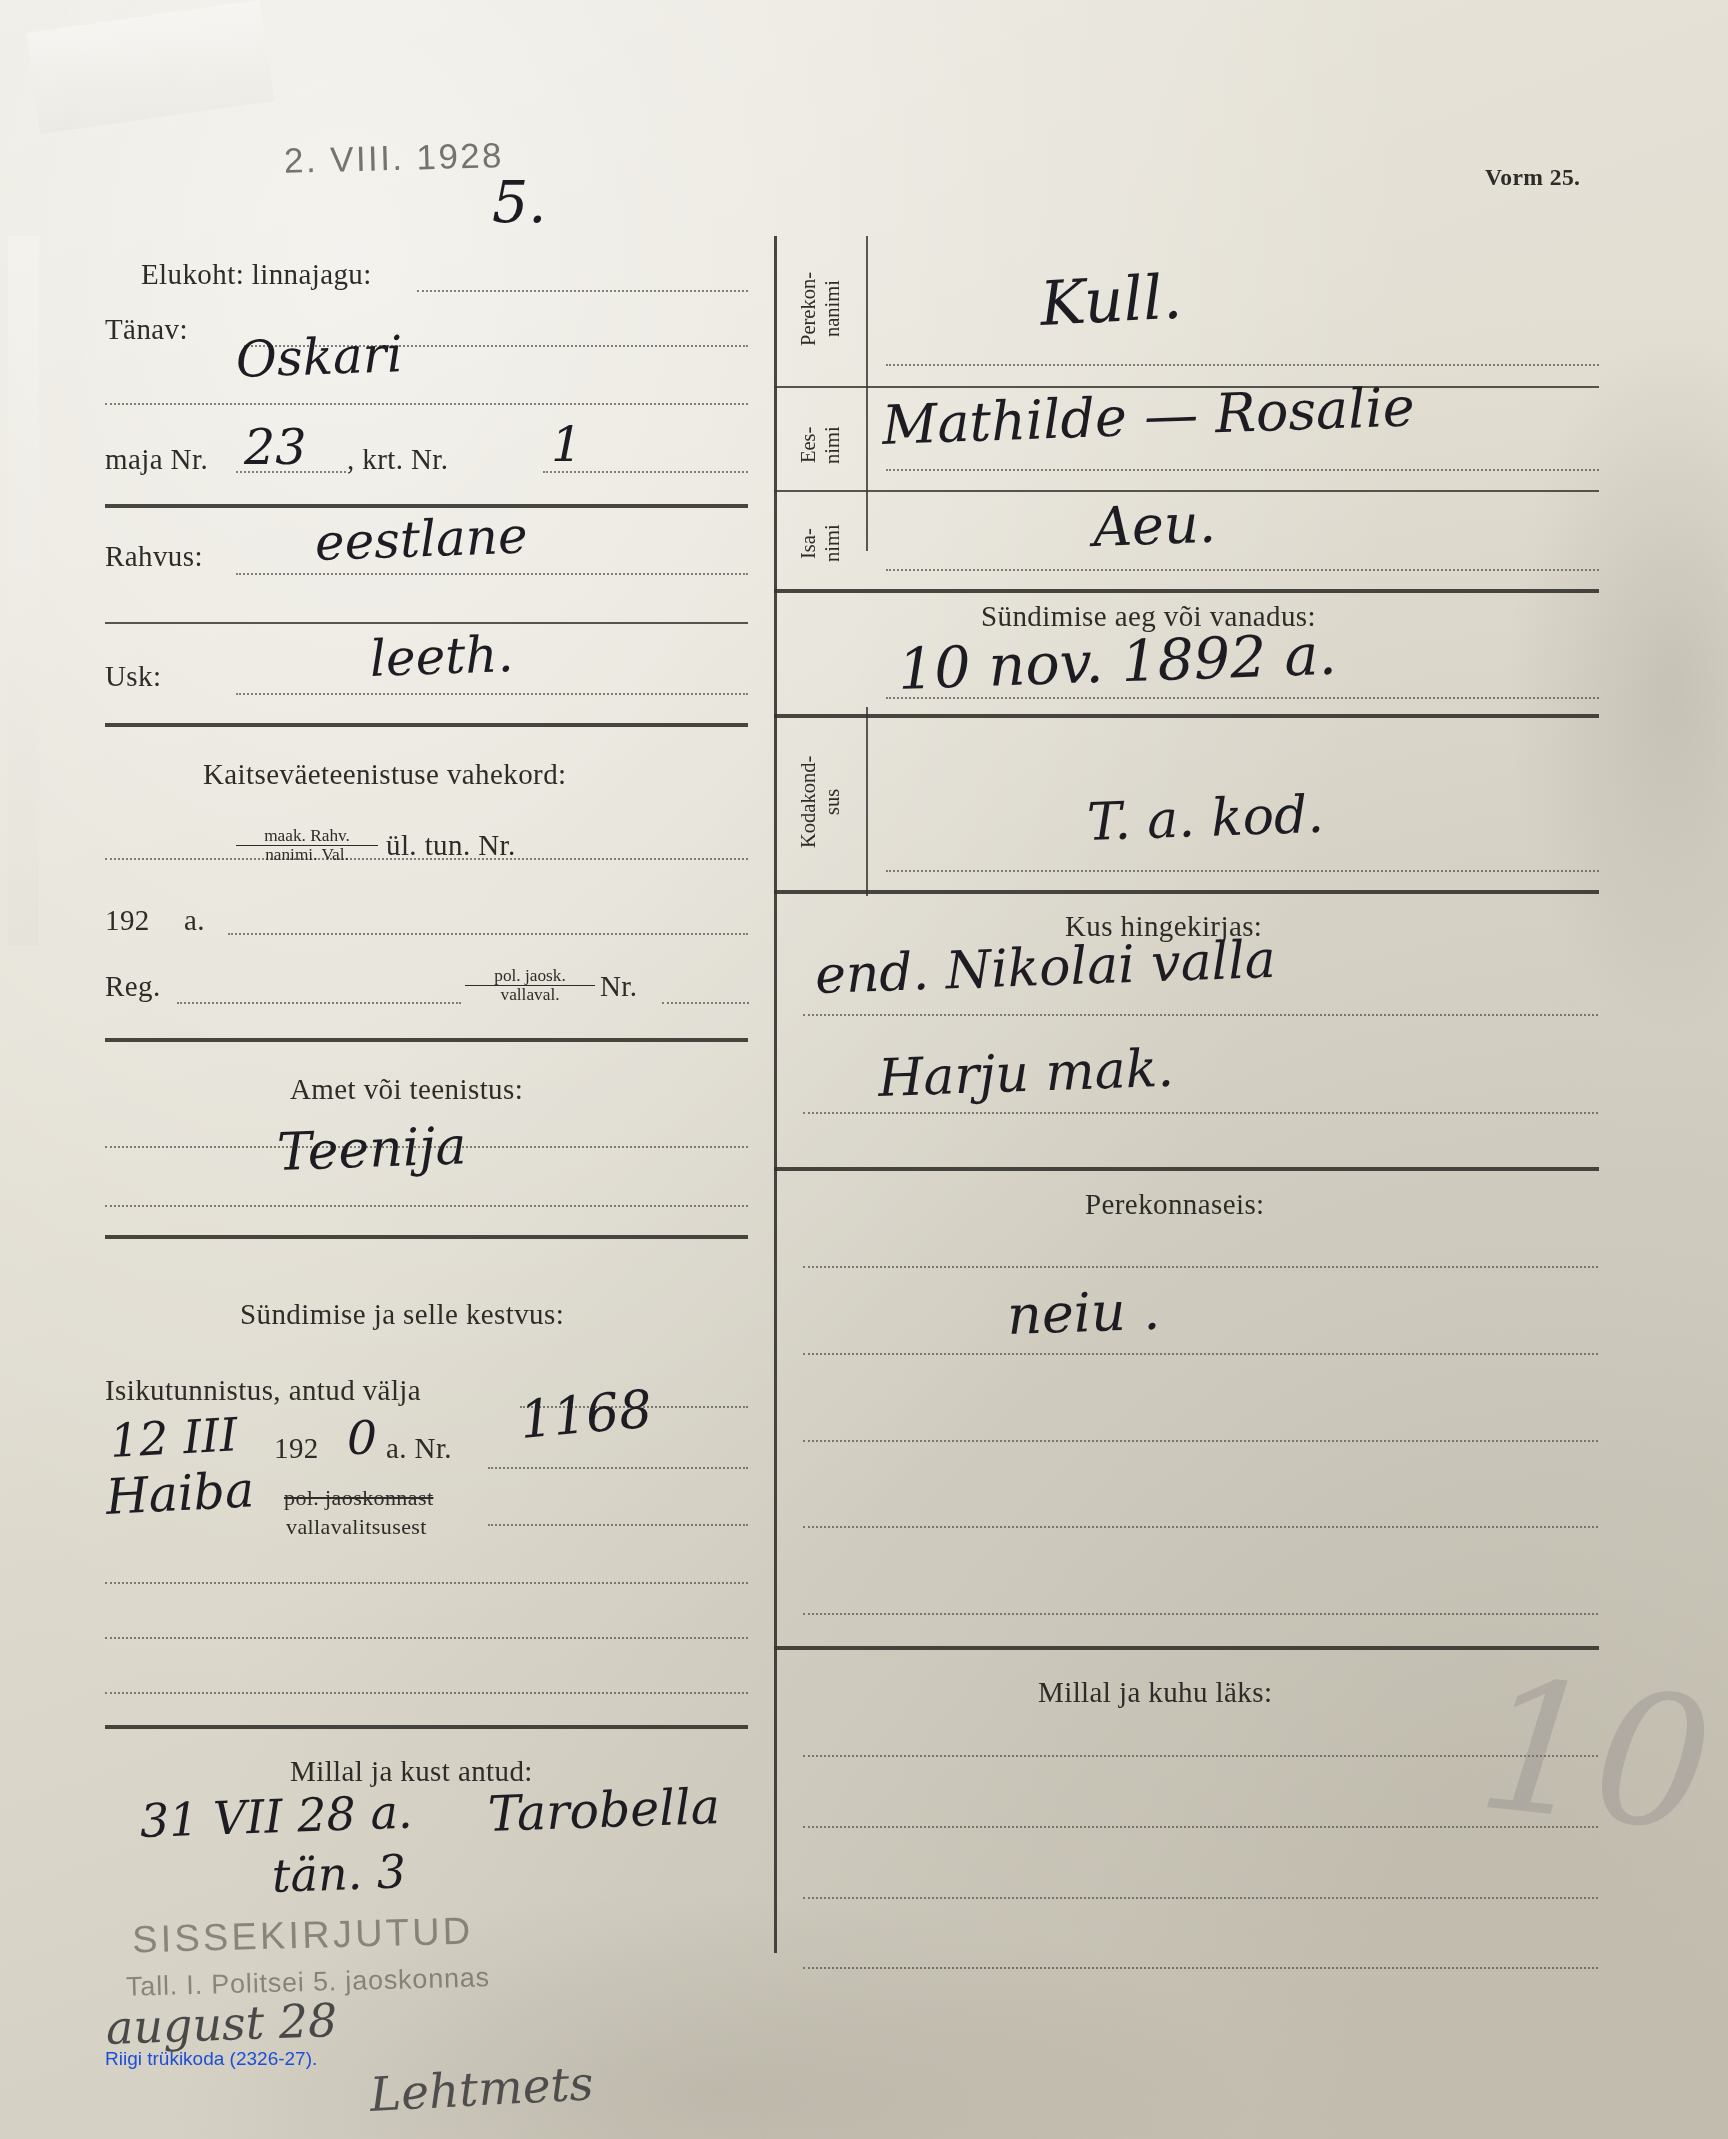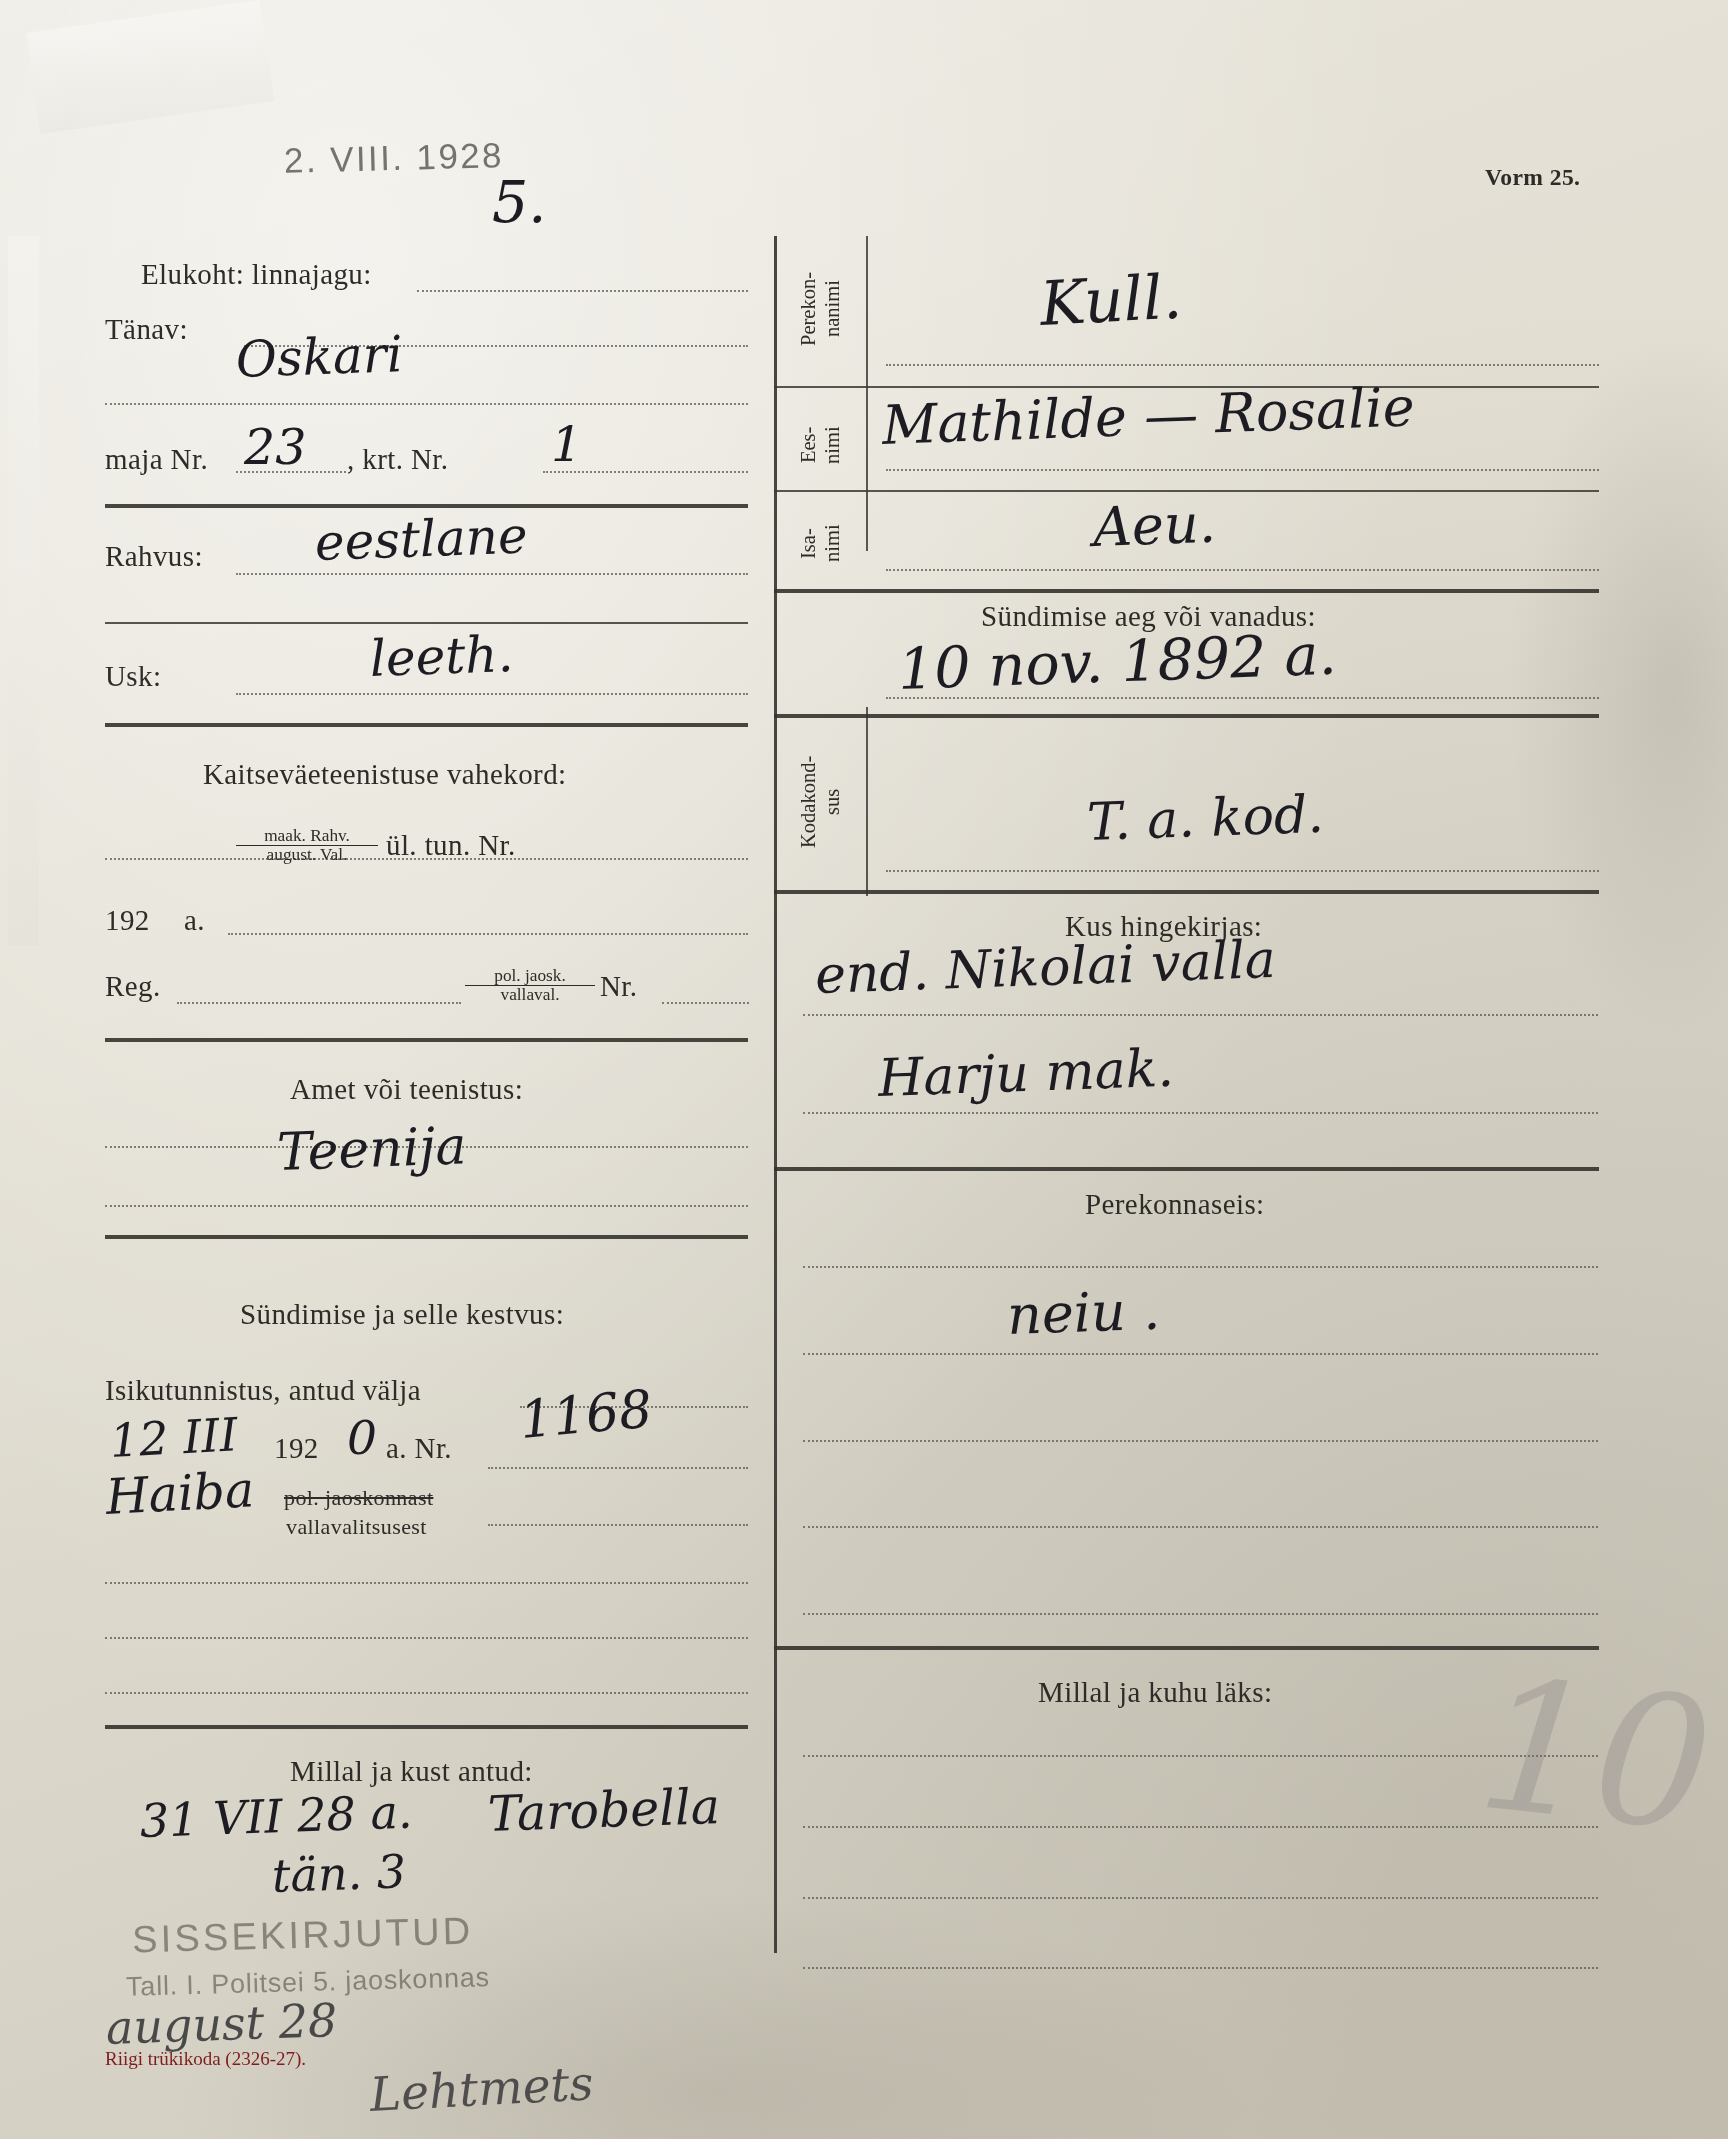--- a/index.html
+++ b/index.html
@@ -119,23 +119,23 @@
     text-align: center;
     font-family: "Liberation Serif", serif;
     font-size: 17.3px;
     color: #2e2c28;
     line-height: 1.05;
   }
   .frac .top { border-bottom: 1.6px solid #2e2c28; display: block; padding: 0 1.6px;}
   .strike { text-decoration: line-through; }
   .footer {
     position: absolute;
-    font-family: Liberation Serif, serif;
+    font-family: Liberation Sans, sans-serif;
     font-size: 19px;
-    color: #7f1d1d;
+    color: #1d4ed8;
   }
 </style>
 </head>
 <body>
 
 <div id="page">
   <div id="paper"></div>
 
   <div class="crease" style="left:31.5px;top:15.8px;width:236px;height:102px;opacity:.5;transform:rotate(-8deg);"></div>
   <div class="crease" style="left:7.9px;top:236px;width:31.5px;height:709px;opacity:.35;"></div>
@@ -172,21 +172,21 @@
 
   <div class="print lg" style="left:105px;top:660px;">Usk:</div>
   <div class="hand" style="left:370px;top:630px;font-size:50px;transform:rotate(-2deg);">leeth.</div>
   <div class="dots" style="left:236px;top:693px;width:512px;"></div>
   <div class="thick" style="left:105px;top:723px;width:643px;height:3.9px;"></div>
 
   <div class="print lg" style="left:203px;top:758px;text-align:right;">Kaitseväeteenistuse vahekord:</div>
   <div class="dots" style="left:105px;top:858px;width:643px;"></div>
   <div class="frac" style="left:236px;top:827px;width:142px;">
     <span class="top">maak. Rahv.</span>
-    <span class="bot">august. Val.</span>
+    <span class="bot">nanimi. Val.</span>
   </div>
   <div class="print lg" style="left:386px;top:829px;">ül. tun. Nr.</div>
 
   <div class="print lg" style="left:105px;top:904px;">192</div>
   <div class="print lg" style="left:184px;top:904px;">a.</div>
   <div class="dots" style="left:228px;top:933px;width:520px;"></div>
 
   <div class="print lg" style="left:105px;top:970px;">Reg.</div>
   <div class="dots" style="left:177px;top:1002px;width:284px;"></div>
   <div class="frac" style="left:465px;top:967px;width:130px;">

